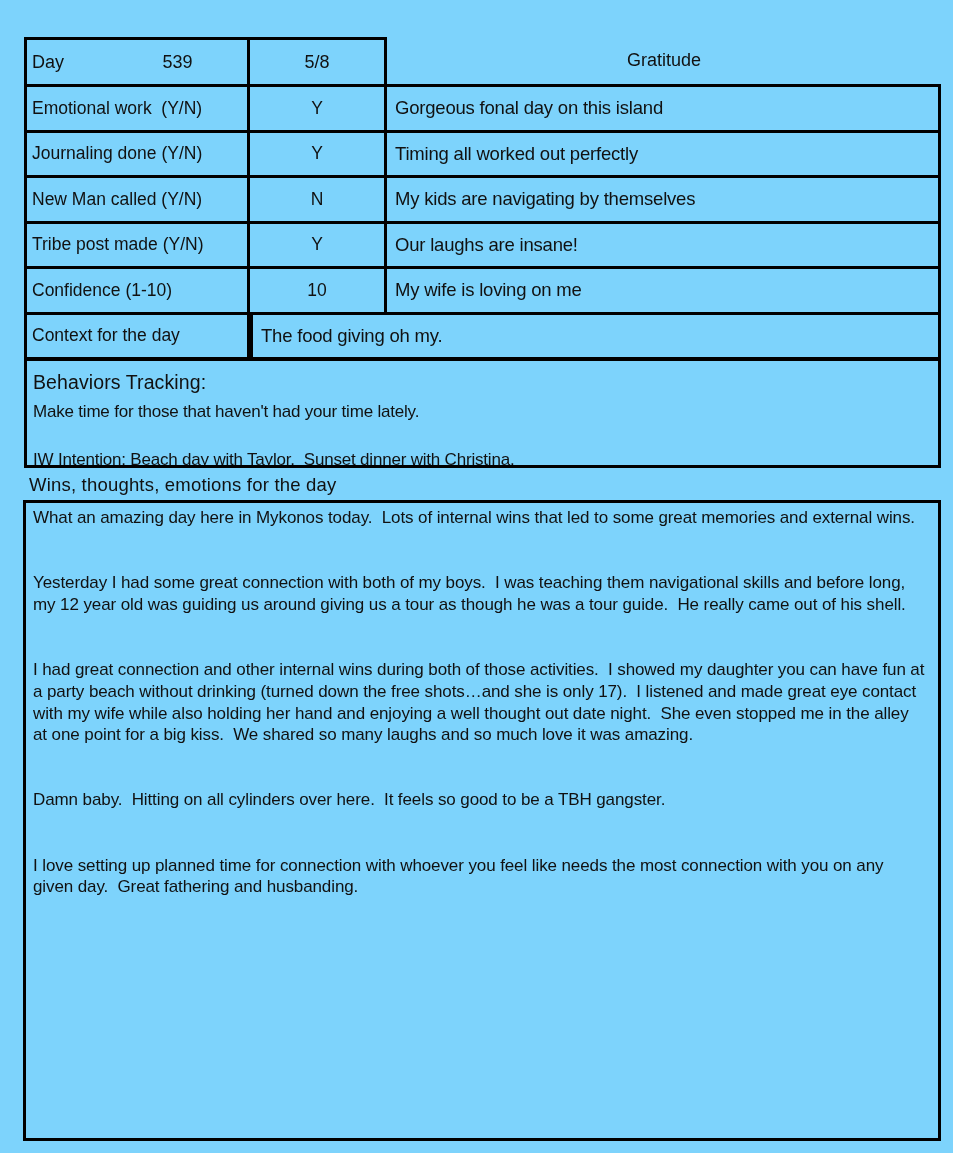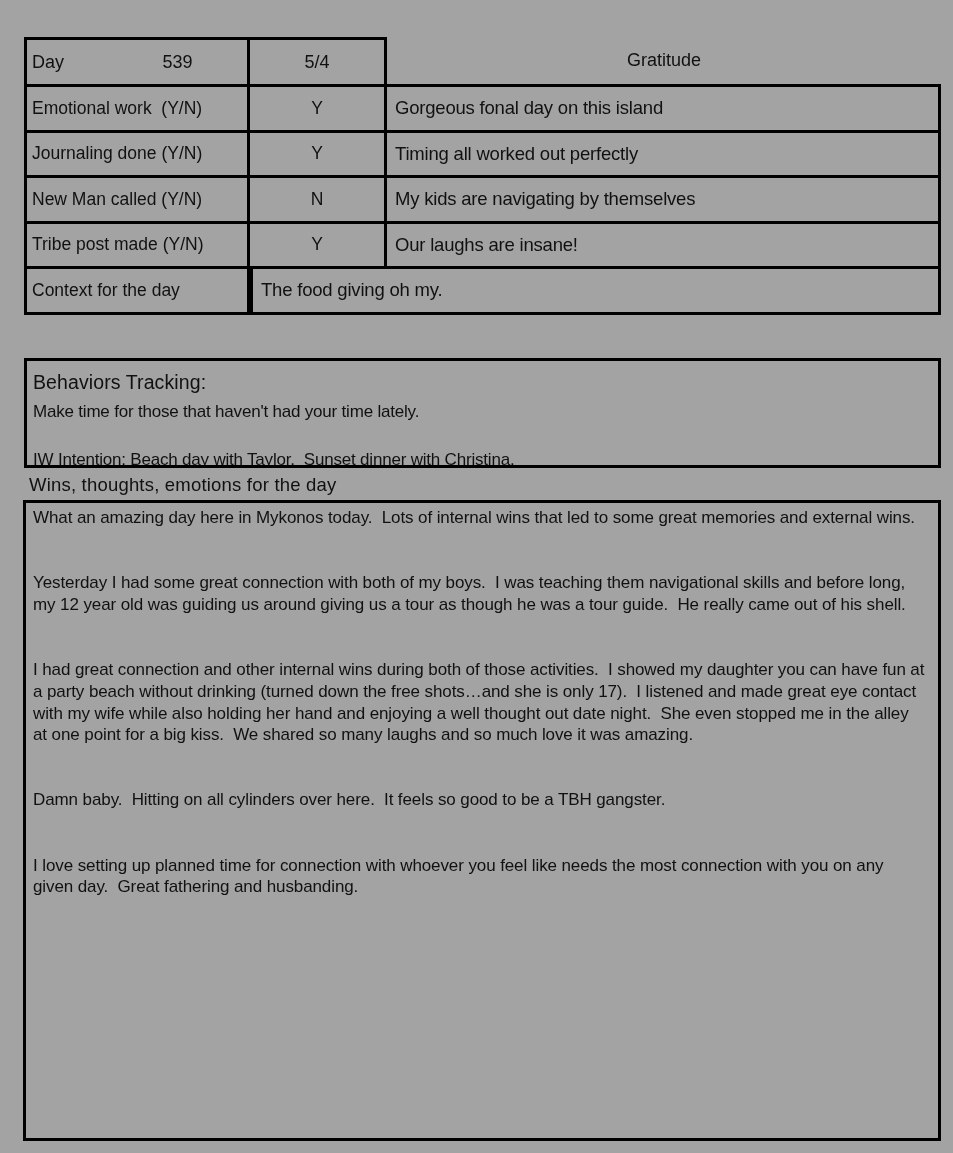--- a/index.html
+++ b/index.html
@@ -1,17 +1,17 @@
 <!DOCTYPE html>
 <html><head>
 <meta charset="utf-8">
 <style>
   html,body { margin:0; padding:0; background:#ffffff; }
   .page {
-    position:relative; width:953px; height:1153px; background:#a3a3a3;
+    position:relative; width:953px; height:1153px; background:#7dd3fc;
     color:#111111; font-family:"Liberation Sans", sans-serif; overflow:hidden;
   }
   * { box-sizing:border-box; }
 
   
   .tracker-header { position:absolute; left:24px; top:37px; width:917px; height:47px; display:flex; }
   .hdr-box { width:363px; height:47px; border:3px solid #000; border-bottom:none; display:flex; }
   .hdr-daycell { width:223px; border-right:3px solid #000; display:flex; align-items:center; padding-left:5px; font-size:18px; }
   .hdr-day-label { flex:0 0 auto; }
   .hdr-day-value { flex:1; text-align:center; padding-left:44px; }
@@ -45,21 +45,21 @@
 <body>
 
 <div class="page">
 
   <div class="tracker-header">
     <div class="hdr-box">
       <div class="hdr-daycell">
         <span class="hdr-day-label">Day</span>
         <span class="hdr-day-value">539</span>
       </div>
-      <div class="hdr-datecell">5/4</div>
+      <div class="hdr-datecell">5/8</div>
     </div>
     <div class="hdr-gratitude">Gratitude</div>
   </div>
 
   <div class="tracker-rows">
     <div class="t-row">
       <div class="t-label">Emotional work  (Y/N)</div>
       <div class="t-value">Y</div>
       <div class="t-grat">Gorgeous fonal day on this island</div>
     </div>
@@ -72,20 +72,25 @@
       <div class="t-label">New Man called (Y/N)</div>
       <div class="t-value">N</div>
       <div class="t-grat">My kids are navigating by themselves</div>
     </div>
     <div class="t-row">
       <div class="t-label">Tribe post made (Y/N)</div>
       <div class="t-value">Y</div>
       <div class="t-grat">Our laughs are insane!</div>
     </div>
     <div class="t-row">
+      <div class="t-label">Confidence (1-10)</div>
+      <div class="t-value">10</div>
+      <div class="t-grat">My wife is loving on me</div>
+    </div>
+    <div class="t-row">
       <div class="t-label">Context for the day</div>
       <div class="t-grat">The food giving oh my.</div>
     </div>
   </div>
 
   <div class="behaviors">
     <div class="bh-title">Behaviors Tracking:</div>
     <div class="bh-note">Make time for those that haven't had your time lately.</div>
     <div class="bh-intent">IW Intention: Beach day with Taylor.  Sunset dinner with Christina.</div>
   </div>

